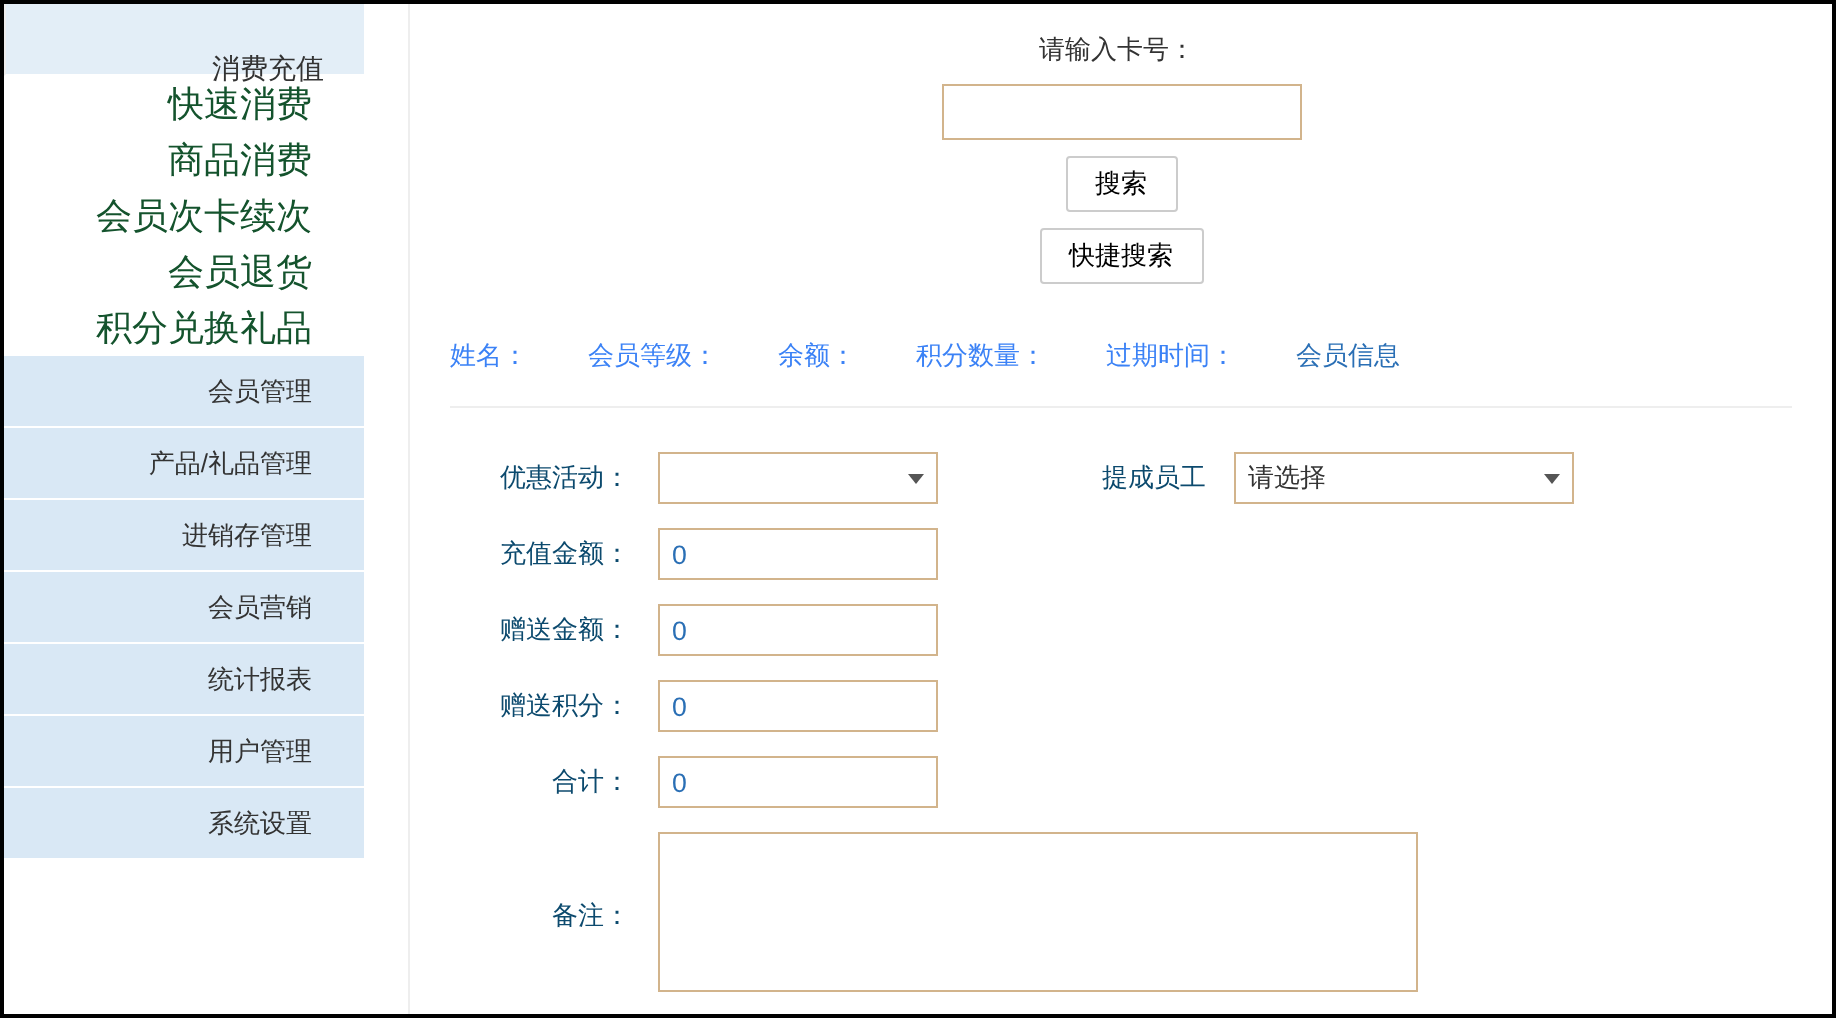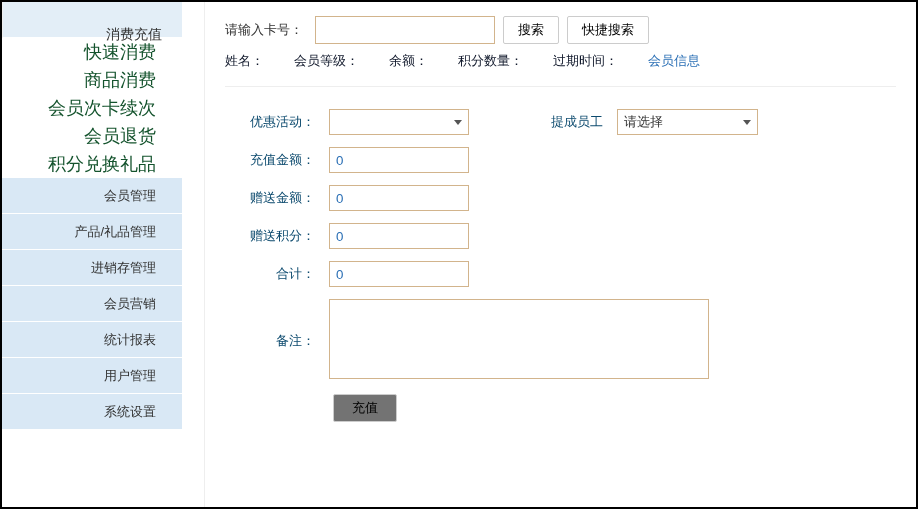--- a/index.html
+++ b/index.html
@@ -21,35 +21,35 @@
       pointer-events: none;
     }
     .nav-sub.highlighted .arrow-head {
       position: absolute; right: 62px; top: -4px; width: 0; height: 0;
       border-left: 7px solid #c00; border-top: 4px solid transparent; border-bottom: 4px solid transparent;
       transform: rotate(-18deg); pointer-events: none;
     }
     
     .main { flex: 1; padding: 14px 20px; background: #fff; border-left: 1px solid #eee; }
     
-    .search-row { display: flex; align-items: center; gap: 8px; margin-bottom: 4px; }
+    .search-row { display: flex; align-items: center; gap: 8px; margin-bottom: 23px; flex-direction: column; }
     .search-row label { margin-right: 4px; }
     .search-row input[type="text"] { width: 180px; height: 28px; border: 1px solid #d2b48c; padding: 0 6px; }
     .btn { height: 28px; padding: 0 14px; background: #fff; border: 1px solid #ccc; cursor: pointer; border-radius: 2px; font-family: inherit; font-size: 13px; }
     
     .info-row { display: flex; gap: 30px; padding: 4px 0 16px 0; border-bottom: 1px solid #eee; margin-bottom: 16px; }
-    .info-row span { color: #0f172a; }
+    .info-row span { color: #3b82f6; }
     .info-row .link { color: #2a6fb5; cursor: pointer; }
     
     .form-table { border-collapse: collapse; }
     .form-table td { padding: 6px 4px; vertical-align: middle; }
     .form-table .label-cell { width: 100px; text-align: right; padding-right: 10px; color: #0c4a6e; }
     .form-table input.text-field { width: 140px; height: 26px; border: 1px solid #d2b48c; padding: 0 6px; color: #2a6fb5; }
     .form-table .select-field { width: 140px; height: 26px; border: 1px solid #d2b48c; display: inline-flex; align-items: center; justify-content: space-between; padding: 0 6px; cursor: pointer; background: #fff; }
-    .form-table .select-field.wide { width: 141px; }
+    .form-table .select-field.wide { width: 170px; }
     .form-table .select-field .caret { width: 0; height: 0; border-left: 4px solid transparent; border-right: 4px solid transparent; border-top: 5px solid #555; }
     .form-table textarea { width: 380px; height: 80px; border: 1px solid #d2b48c; padding: 4px; resize: none; font-family: inherit; }
     .form-table .gap-cell { width: 40px; }
     .submit-btn { height: 28px; padding: 0 18px; background: #737373; border: 1px solid #ccc; cursor: pointer; border-radius: 2px; font-family: inherit; font-size: 13px; margin-left: 4px; }
   </style>
 </head>
 <body>
 
 <div class="app">
   <div class="sidebar">

